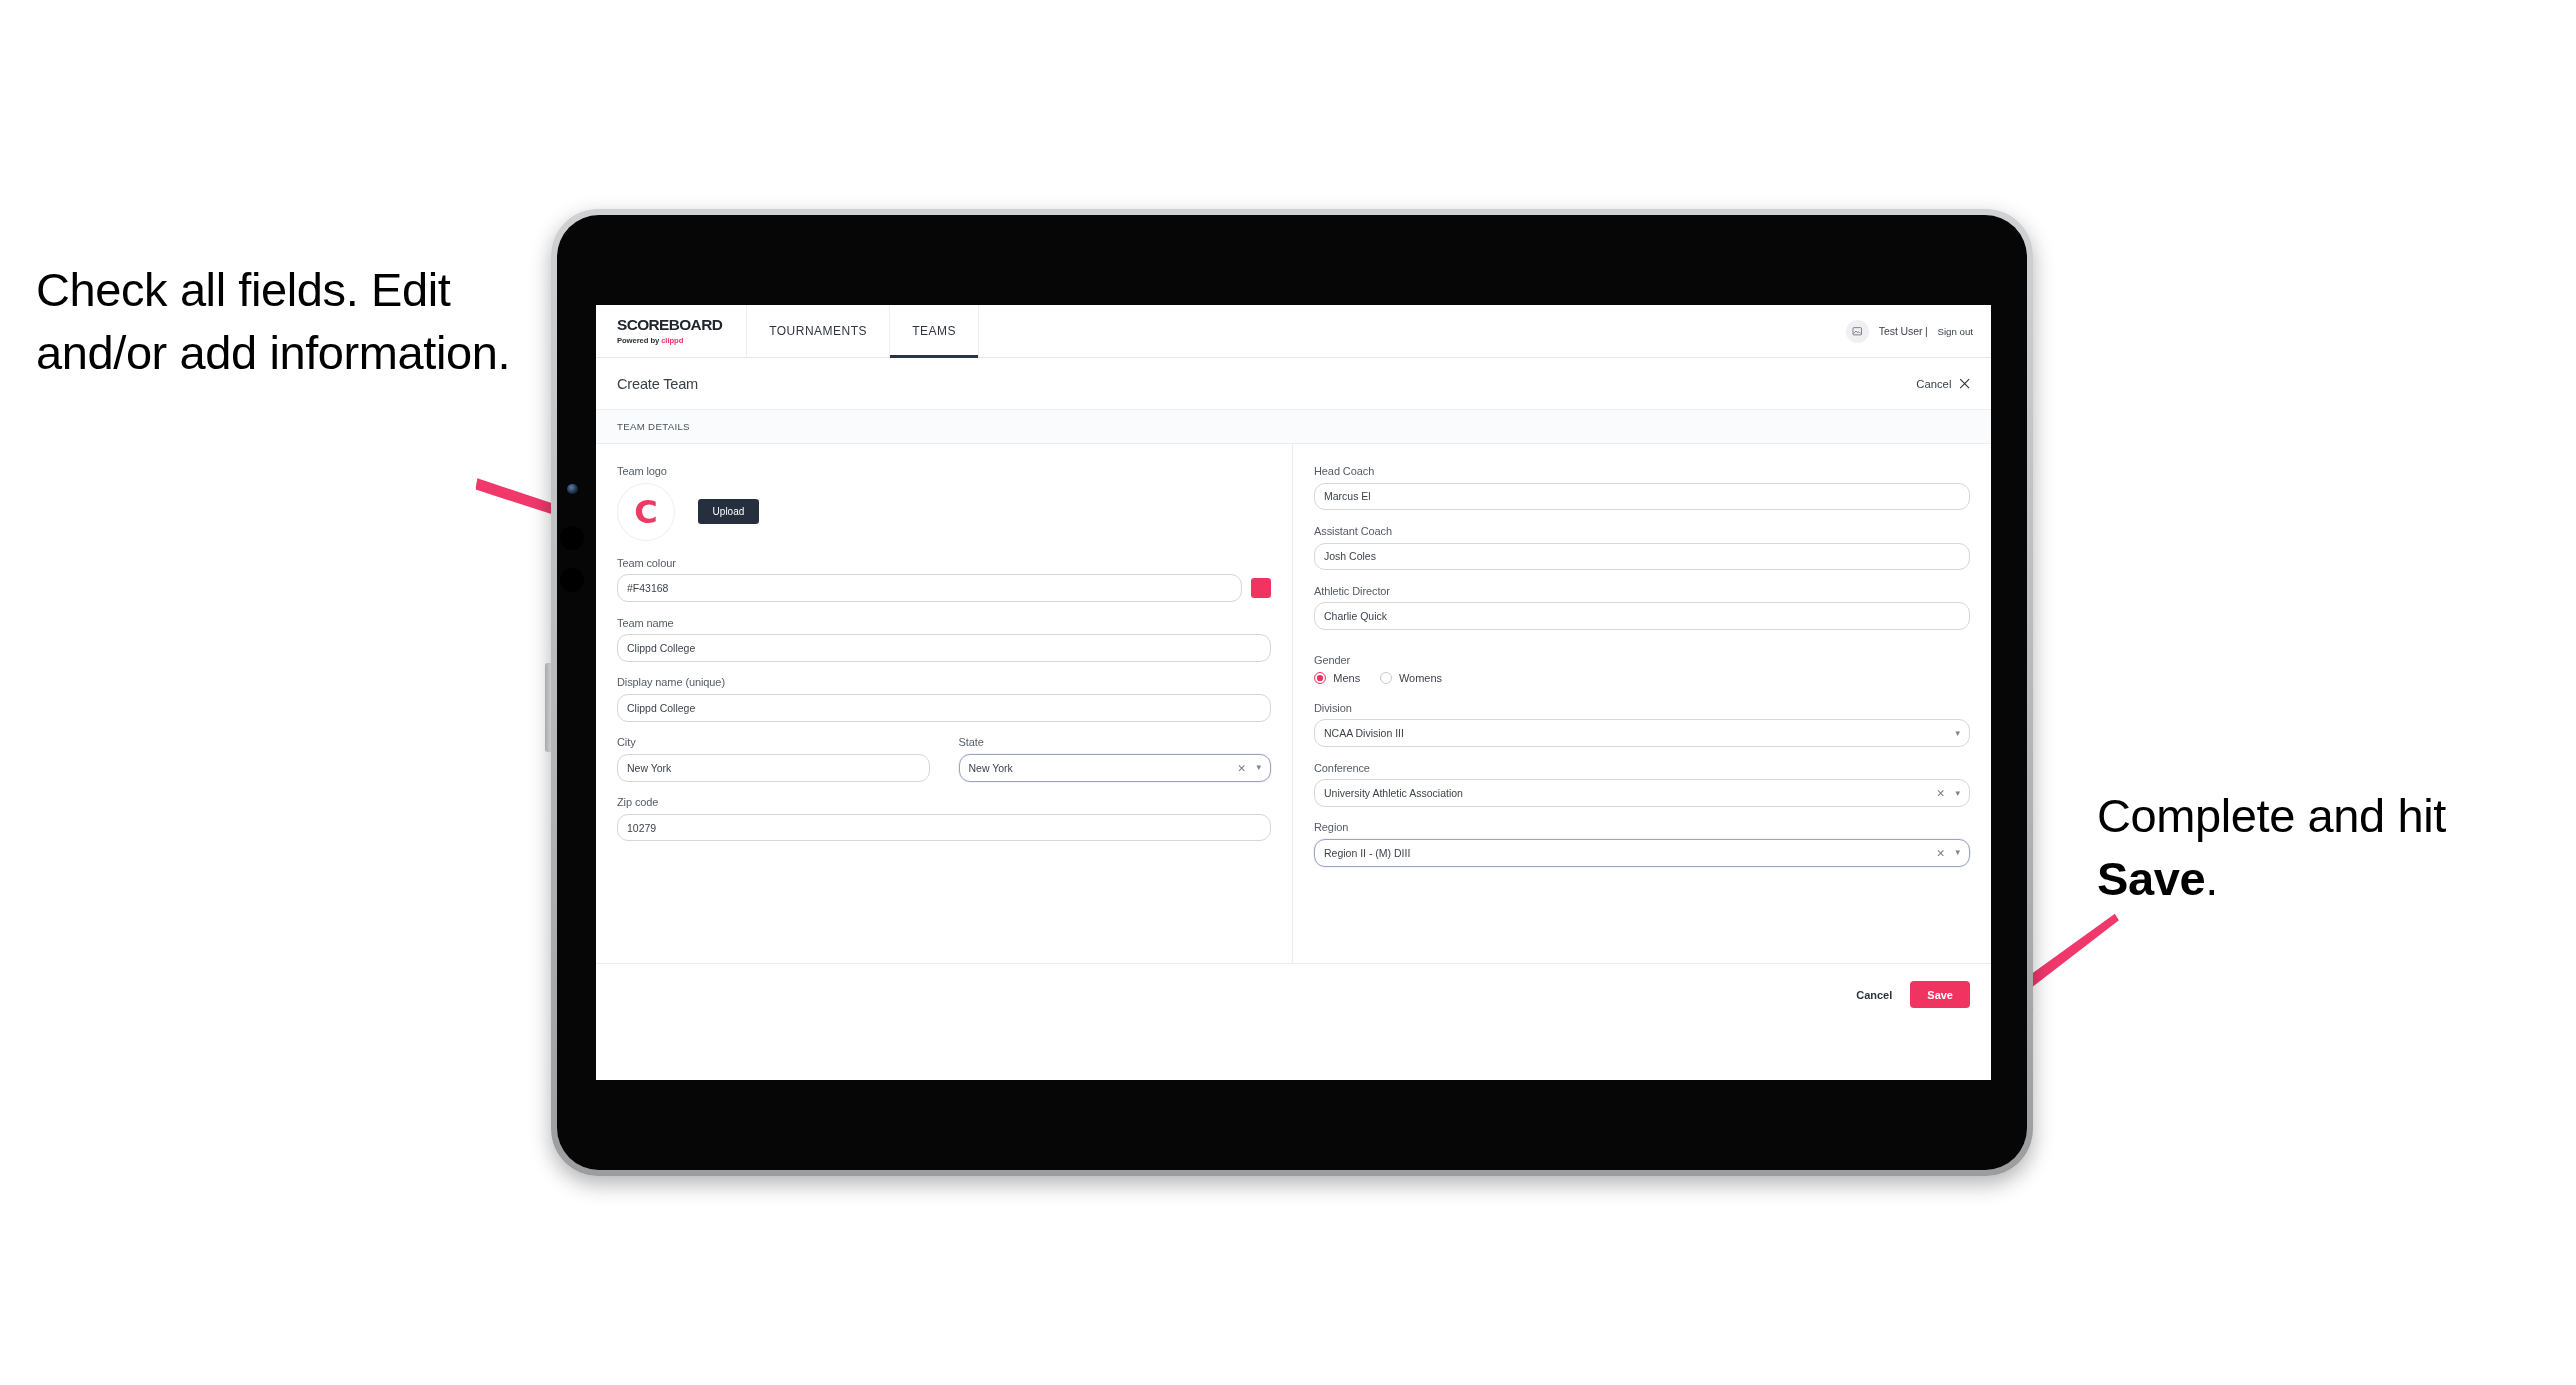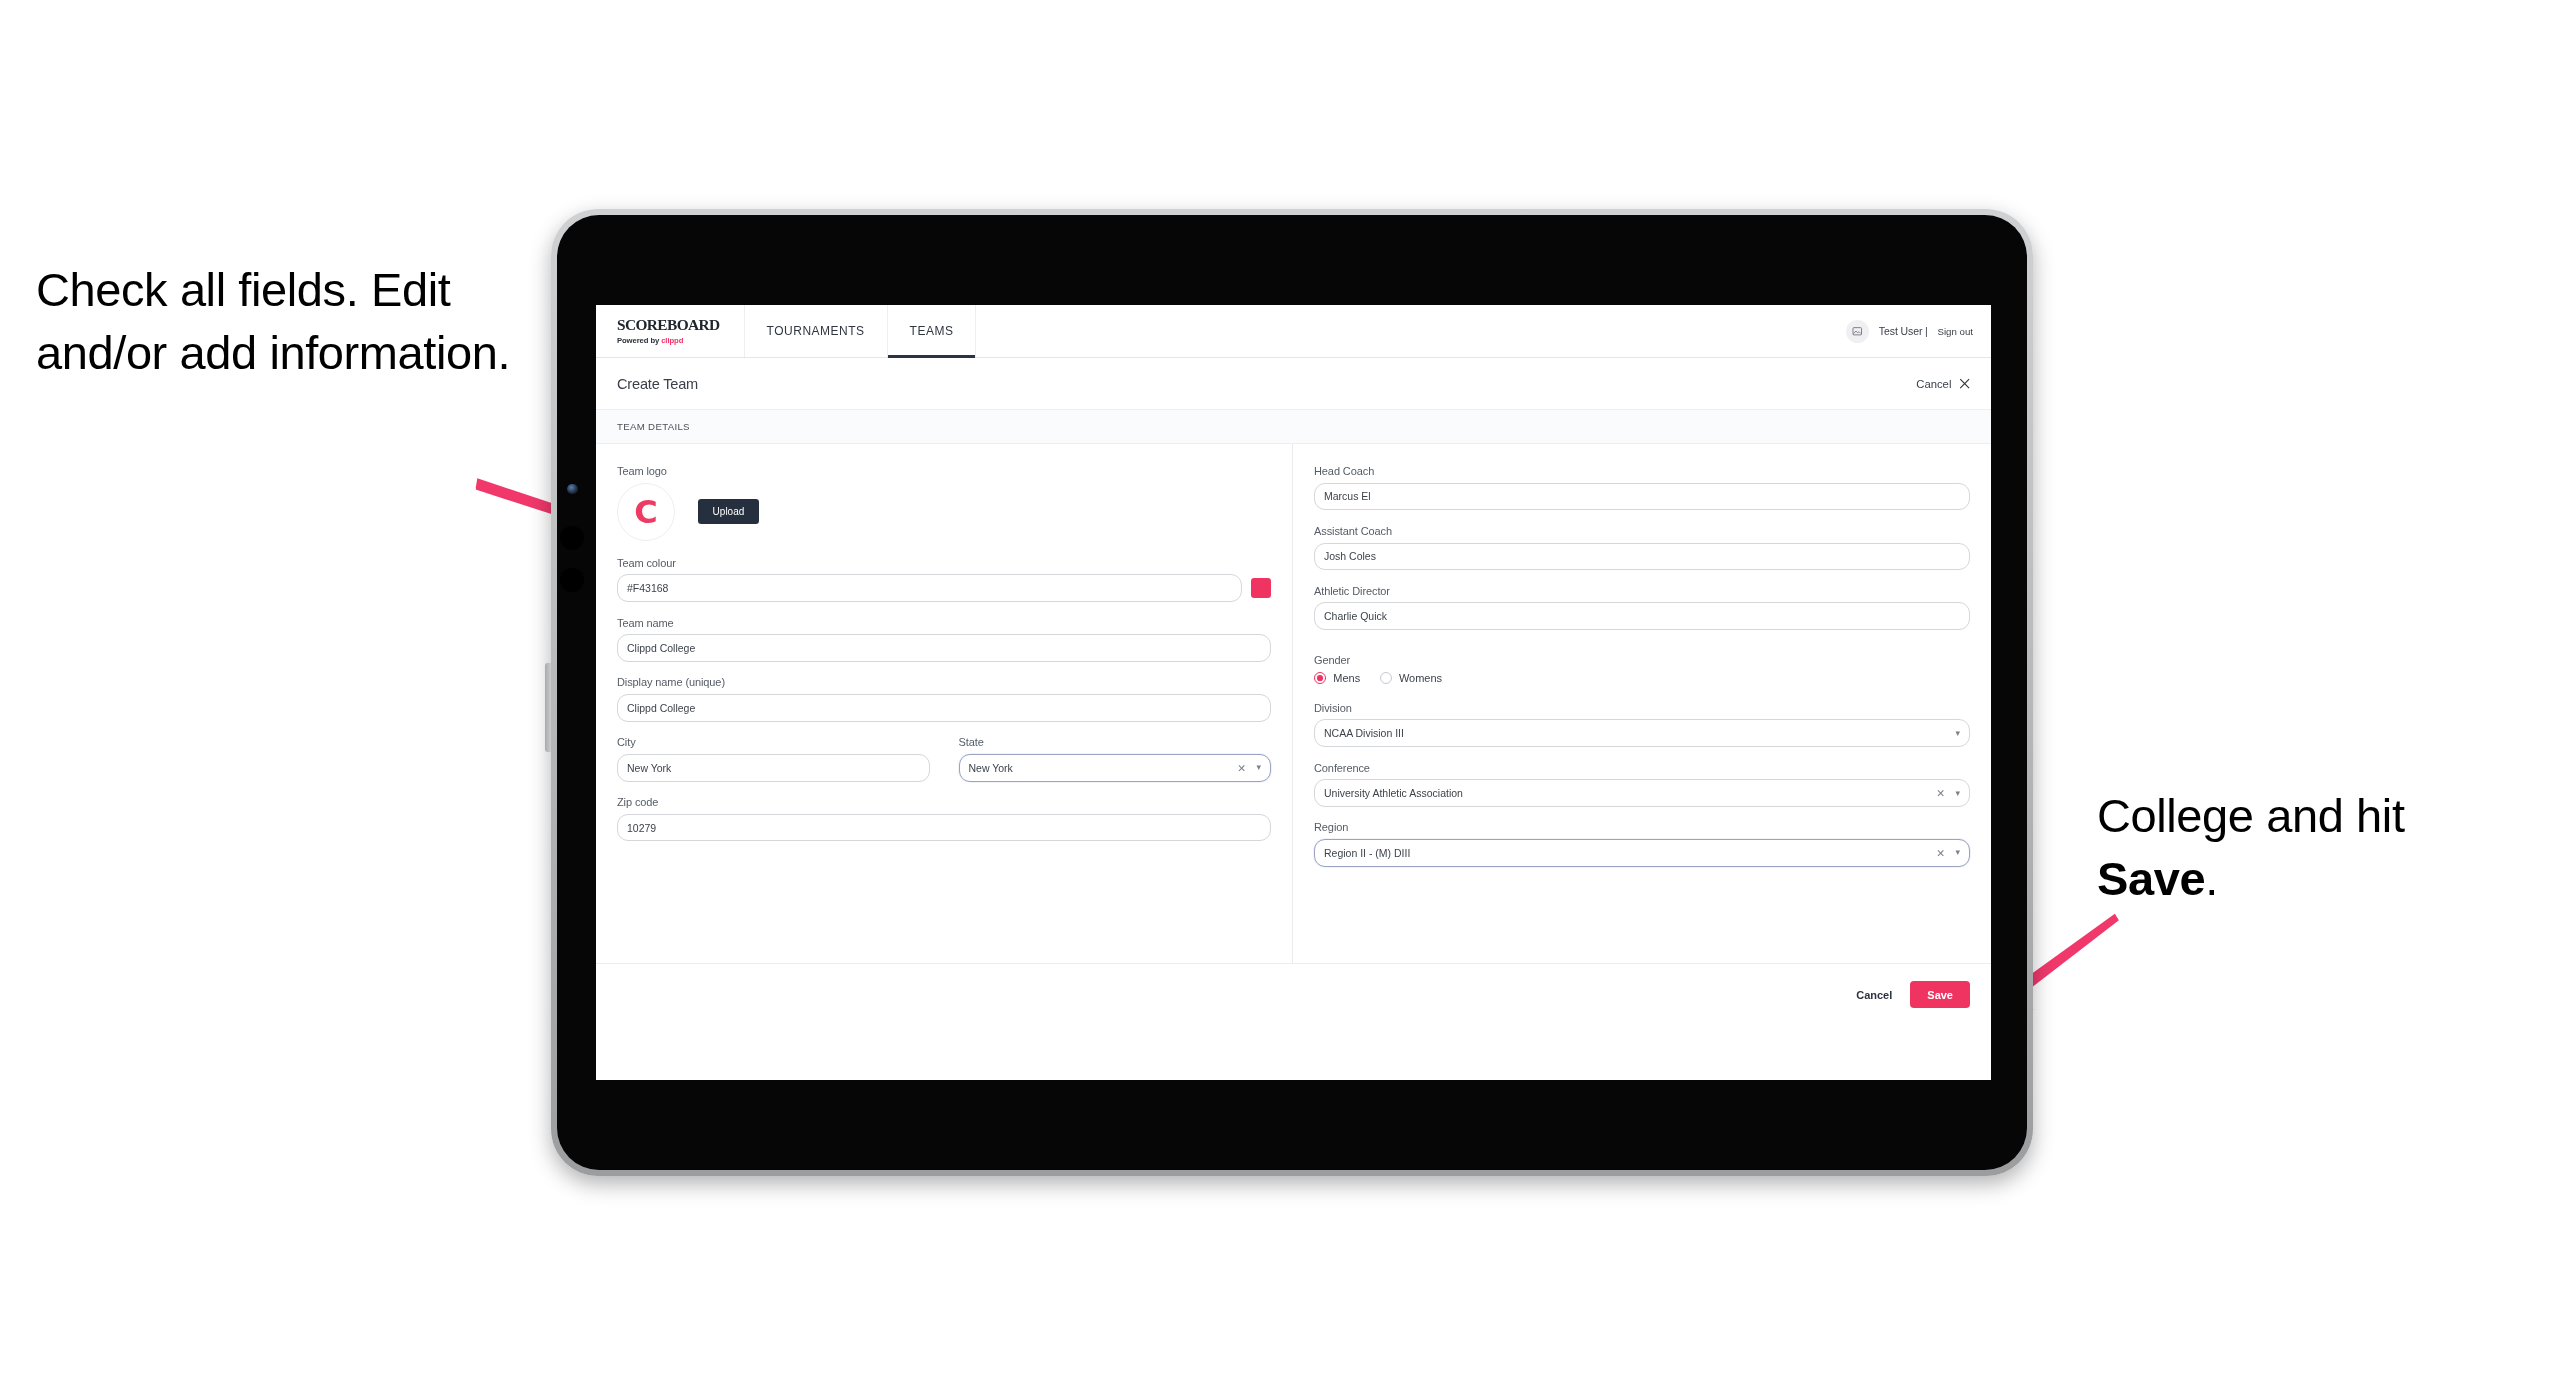--- a/index.html
+++ b/index.html
@@ -67,21 +67,21 @@
     border-bottom: 0.8px solid #e3e5e8;
     position: relative;
   }
   .brand {
     display:flex; flex-direction: column; justify-content:center;
     padding: 0 24px 0 21px;
     border-right: 0.8px solid #eceef0;
     min-width: 142px;
   }
   .brand-title {
-    font-family: Liberation Serif, serif;
+    font-family: Liberation Sans, sans-serif;
     font-weight: 700; font-size: 15.4px; letter-spacing: -0.6px;
     color: #20262e; line-height: 1;
   }
   .brand-sub { font-size: 7.7px; color:#2a3138; margin-top: 3.2px; font-weight:700; letter-spacing:-0.1px;}
   .brand-sub .pk { color: #f43168; }
 
   .navtabs { display:flex; align-items:stretch; }
   .navtab {
     display:flex; align-items:center; padding: 0 22px;
     font-size: 12px; letter-spacing: 0.5px; color: #2f3640;
@@ -174,21 +174,21 @@
     padding: 7.3px 17px; border-radius: 4px; cursor:pointer;
   }
 </style>
 </head>
 <body>
 
 <div class="stage">
 
   <div class="annot" id="annot-left">Check all fields. Edit and/or add information.</div>
 
-  <div class="annot" id="annot-right"><span>College and hit </span><b>Save</b><span>.</span></div>
+  <div class="annot" id="annot-right"><span>Complete and hit </span><b>Save</b><span>.</span></div>
 
   <svg class="arrow" style="left:474px; top:454px;" width="178" height="97" viewBox="0 0 220 120">
     <path d="M5 32 L150 80 L138 40 L205 95 L120 100 L132 86 L2 44 Z" fill="#F0386B"></path>
     <path d="M4 30 L160 82 L142 38 L207 92 L118 102 L133 84 L2 42 Z" fill="#F0386B"></path>
   </svg>
 
   <svg class="arrow" style="left:1945px; top:912px;" width="186" height="146" viewBox="0 0 230 180">
     <path d="M215 10 L75 118 L110 120 L40 150 L55 78 L70 103 L210 2 Z" fill="#F0386B"></path>
   </svg>
 

